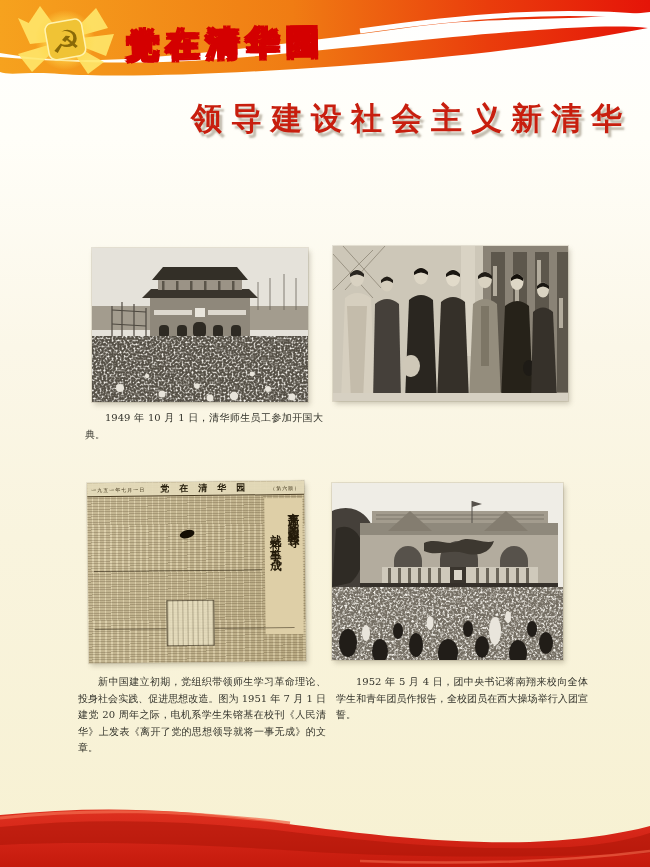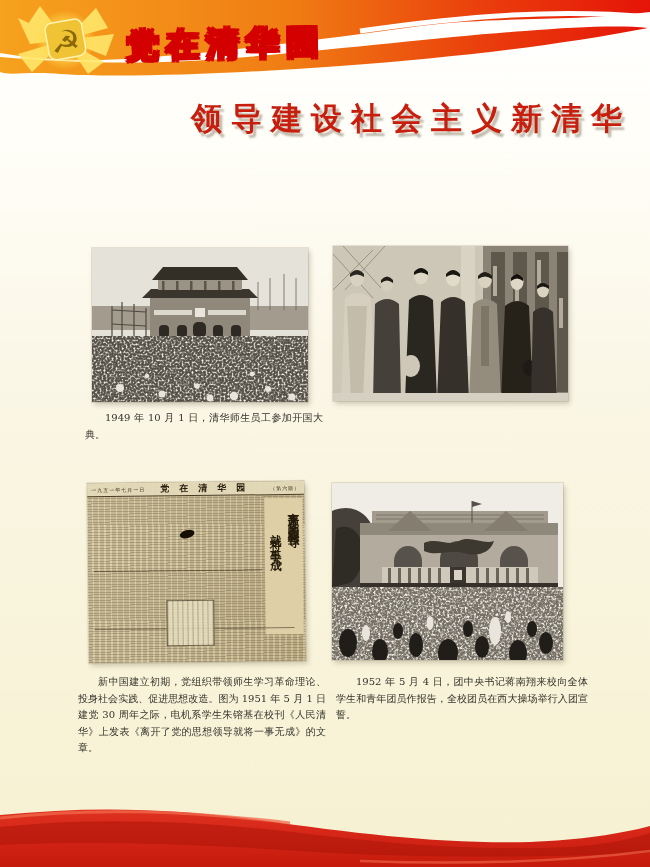--- a/index.html
+++ b/index.html
@@ -307,21 +307,21 @@
       <g fill="#e9e5dc">
         <ellipse cx="163" cy="148" rx="6" ry="14"></ellipse>
           <ellipse cx="34" cy="150" rx="4" ry="8"></ellipse>
         <ellipse cx="98" cy="140" rx="3.5" ry="7"></ellipse>
           <ellipse cx="176" cy="134" rx="3" ry="6"></ellipse>
       </g>
     </svg>
   </div>
 
   <p class="caption cap1">1949 年 10 月 1 日，清华师生员工参加开国大典。</p>
-  <p class="caption cap3">新中国建立初期，党组织带领师生学习革命理论、投身社会实践、促进思想改造。图为 1951 年 5 月 1 日建党 30 周年之际，电机系学生朱镕基在校刊《人民清华》上发表《离开了党的思想领导就将一事无成》的文章。</p>
+  <p class="caption cap3">新中国建立初期，党组织带领师生学习革命理论、投身社会实践、促进思想改造。图为 1951 年 7 月 1 日建党 20 周年之际，电机系学生朱镕基在校刊《人民清华》上发表《离开了党的思想领导就将一事无成》的文章。</p>
   <p class="caption cap4">1952 年 5 月 4 日，团中央书记蒋南翔来校向全体学生和青年团员作报告，全校团员在西大操场举行入团宣誓。</p>
 
   <svg class="footer-wave" viewBox="0 0 650 76">
     <defs>
       <linearGradient id="fg" x1="0" y1="0" x2="0" y2="76" gradientUnits="userSpaceOnUse">
         <stop offset="0" stop-color="#e23a24"></stop>
         <stop offset="0.5" stop-color="#d8281a"></stop>
         <stop offset="1" stop-color="#c41a0c"></stop>
       </linearGradient>
     </defs>

